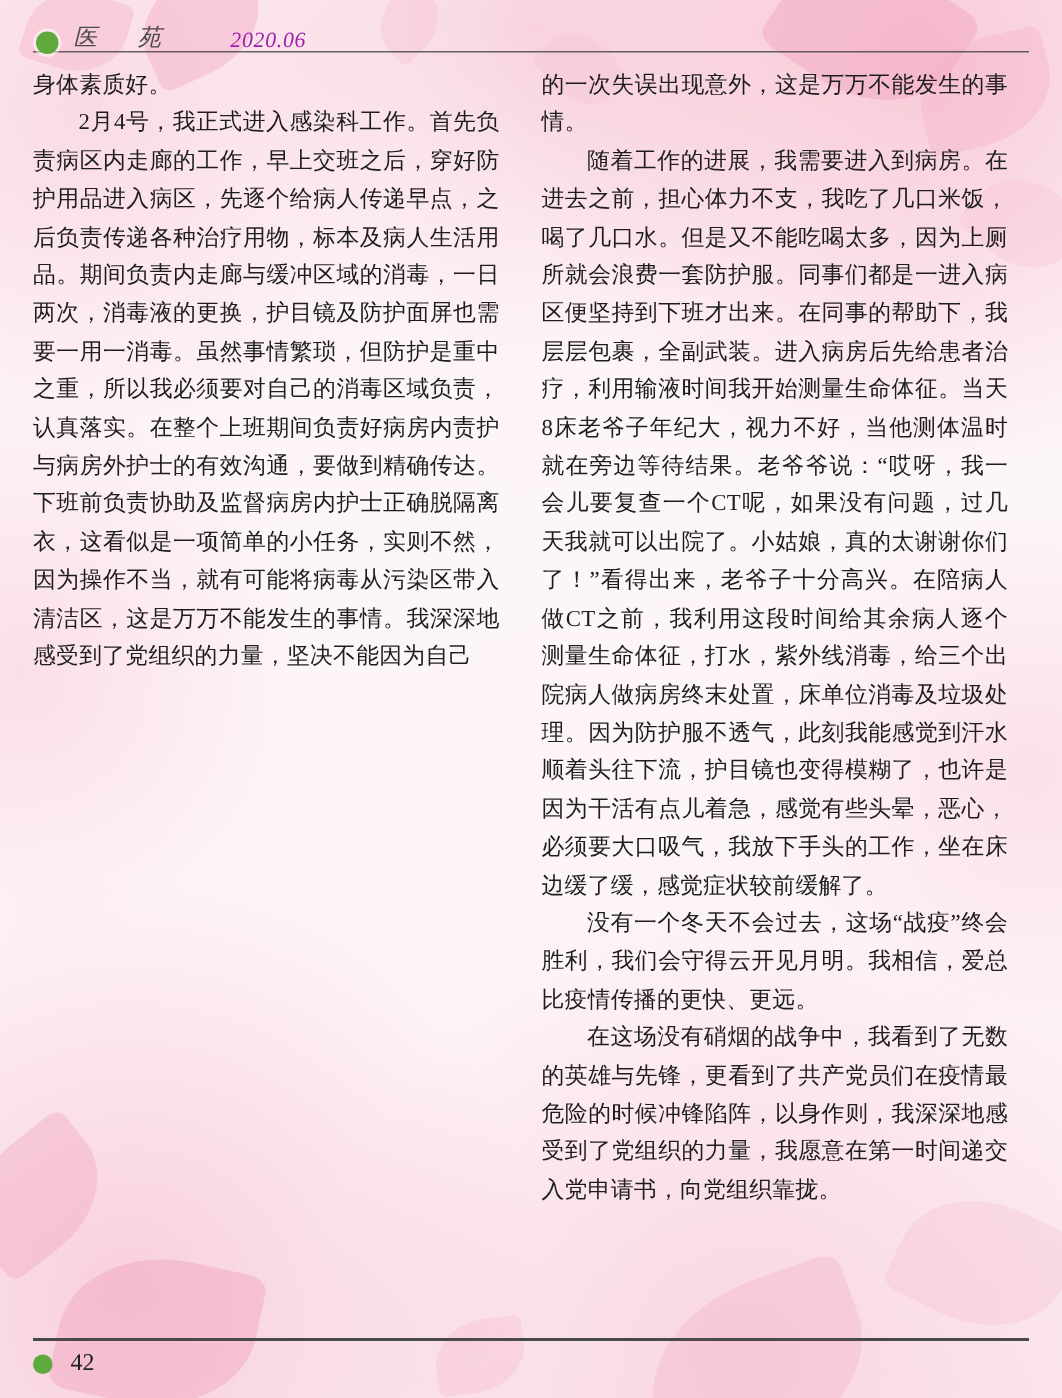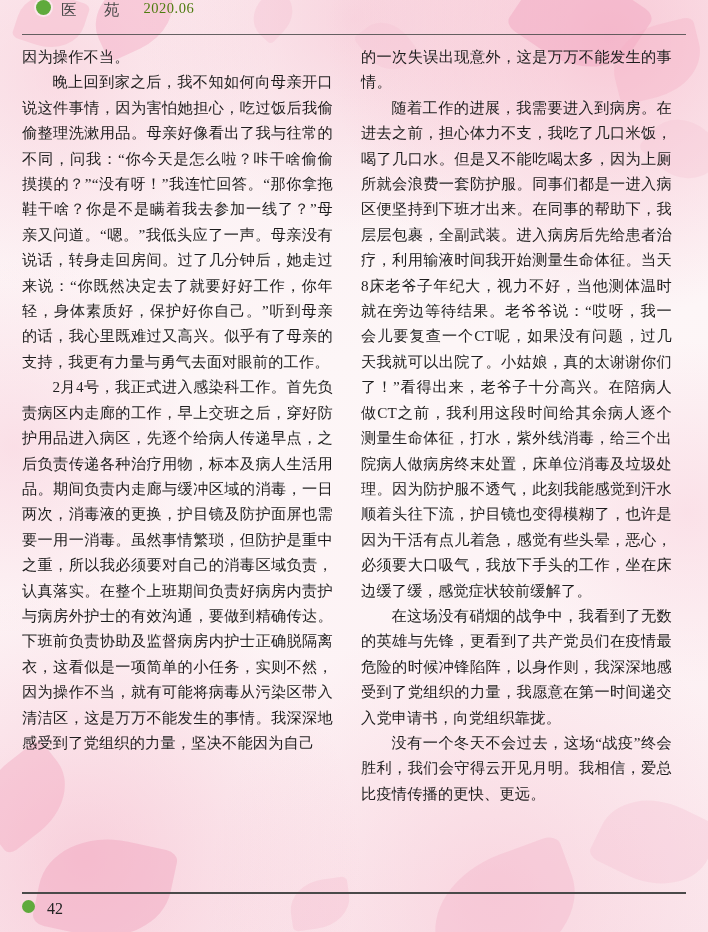--- a/index.html
+++ b/index.html
@@ -49,46 +49,47 @@
   .petal.p7 { width: 130px; height: 100px; left: 40px; top: 838px; background: #f09ab8; transform: rotate(12deg); opacity:.38;}
   .petal.p8 { width: 150px; height: 110px; left: 430px; top: 856px; background: #f3abc4; transform: rotate(-20deg); opacity:.32;}
   .petal.p9 { width: 110px; height: 84px; left: 600px; top: 800px; background: #f5b6cb; transform: rotate(26deg); opacity:.28;}
   .petal.p10 { width: 60px; height: 48px; left: 290px; top: 880px; background: #f4aec5; transform: rotate(-8deg); opacity:.26;}
   .petal.p11 { width: 54px; height: 44px; left: 360px; top: 24px; background: #f6bed0; transform: rotate(52deg); opacity:.28;}
   .petal.p12 { width: 46px; height: 38px; left: 250px; top: -4px; background: #f5b3c9; transform: rotate(-46deg); opacity:.26;}
 
   
   .header {
     position: absolute;
-    top: 0; left: 12px; right: 0;
+    top: 0; left: 0; right: 0;
     height: 36px;
     z-index: 3;
     display: flex;
-    align-items: flex-start;
+    align-items: flex-end;
     padding-left: 24px;
     box-sizing: border-box;
+    font-style: italic;
   }
   .header-dot {
     width: 15px;
     height: 15px;
     border-radius: 50%;
     background: #5faa3c;
     box-shadow: 0 0 0 2px rgba(255,255,255,0.5);
     margin-right: 10px;
   }
   .header-title {
     font-size: 15.5px;
     color: #4b4b4b;
     letter-spacing: 6px;
     font-family: "Liberation Serif", serif;
   }
   .header-date {
-    margin-left: 18px;
+    margin-left: 40px;
     font-size: 14.5px;
-    color: #4d7c0f;
+    color: #a21caf;
     letter-spacing: 0.5px;
     font-family: "Liberation Serif", serif;
   }
   .header-rule {
     position: absolute;
     left: 22px;
     right: 22px;
     top: 34px;
     height: 1px;
     background: #4a4a4a;
@@ -123,20 +124,21 @@
     text-indent: 2em;
   }
 
   
   .footer {
     position: absolute;
     left: 22px;
     bottom: 14px;
     z-index: 3;
     display: flex;
+    align-items: center;
   }
   .footer-rule {
     position: absolute;
     left: 22px;
     right: 22px;
     bottom: 38px;
     height: 2px;
     background: #4a4a4a;
     z-index: 3;
   }
@@ -174,29 +176,28 @@
 
 <div class="header">
   <span class="header-dot"></span>
   <span class="header-title">医　苑</span>
   <span class="header-date">2020.06</span>
 </div>
 <div class="header-rule"></div>
 
 <div class="content">
   <div class="col">
-    <p>因为操作不当。</p>
-    <p class="indent">晚上回到家之后，我不知如何向母亲开口说这件事情，因为害怕她担心，吃过饭后我偷偷整理洗漱用品。母亲好像看出了我与往常的不同，问我：“你今天是怎么啦？咔干啥偷偷摸摸的？”“没有呀！”我连忙回答。“那你拿拖鞋干啥？你是不是瞒着我去参加一线了？”母亲又问道。“嗯。”我低头应了一声。母亲没有说话，转身走回房间。过了几分钟后，她走过来说：“你既然决定去了就要好好工作，你年轻，身体素质好，保护好你自己。”听到母亲的话，我心里既难过又高兴。似乎有了母亲的支持，我更有力量与勇气去面对眼前的工作。</p>
+    <p>身体素质好。</p>
     <p class="indent">2月4号，我正式进入感染科工作。首先负责病区内走廊的工作，早上交班之后，穿好防护用品进入病区，先逐个给病人传递早点，之后负责传递各种治疗用物，标本及病人生活用品。期间负责内走廊与缓冲区域的消毒，一日两次，消毒液的更换，护目镜及防护面屏也需要一用一消毒。虽然事情繁琐，但防护是重中之重，所以我必须要对自己的消毒区域负责，认真落实。在整个上班期间负责好病房内责护与病房外护士的有效沟通，要做到精确传达。下班前负责协助及监督病房内护士正确脱隔离衣，这看似是一项简单的小任务，实则不然，因为操作不当，就有可能将病毒从污染区带入清洁区，这是万万不能发生的事情。我深深地感受到了党组织的力量，坚决不能因为自己</p>
   </div>
   <div class="col">
     <p>的一次失误出现意外，这是万万不能发生的事情。</p>
     <p class="indent">随着工作的进展，我需要进入到病房。在进去之前，担心体力不支，我吃了几口米饭，喝了几口水。但是又不能吃喝太多，因为上厕所就会浪费一套防护服。同事们都是一进入病区便坚持到下班才出来。在同事的帮助下，我层层包裹，全副武装。进入病房后先给患者治疗，利用输液时间我开始测量生命体征。当天8床老爷子年纪大，视力不好，当他测体温时就在旁边等待结果。老爷爷说：“哎呀，我一会儿要复查一个CT呢，如果没有问题，过几天我就可以出院了。小姑娘，真的太谢谢你们了！”看得出来，老爷子十分高兴。在陪病人做CT之前，我利用这段时间给其余病人逐个测量生命体征，打水，紫外线消毒，给三个出院病人做病房终末处置，床单位消毒及垃圾处理。因为防护服不透气，此刻我能感觉到汗水顺着头往下流，护目镜也变得模糊了，也许是因为干活有点儿着急，感觉有些头晕，恶心，必须要大口吸气，我放下手头的工作，坐在床边缓了缓，感觉症状较前缓解了。</p>
+    <p class="indent">没有一个冬天不会过去，这场“战疫”终会胜利，我们会守得云开见月明。我相信，爱总比疫情传播的更快、更远。</p>
     <p class="indent">在这场没有硝烟的战争中，我看到了无数的英雄与先锋，更看到了共产党员们在疫情最危险的时候冲锋陷阵，以身作则，我深深地感受到了党组织的力量，我愿意在第一时间递交入党申请书，向党组织靠拢。</p>
-    <p class="indent">没有一个冬天不会过去，这场“战疫”终会胜利，我们会守得云开见月明。我相信，爱总比疫情传播的更快、更远。</p>
   </div>
 </div>
 
 <div class="footer-rule"></div>
 <div class="footer">
   <span class="footer-dot"></span>
   <span class="footer-page">42</span>
 </div>
 
 </body></html>

